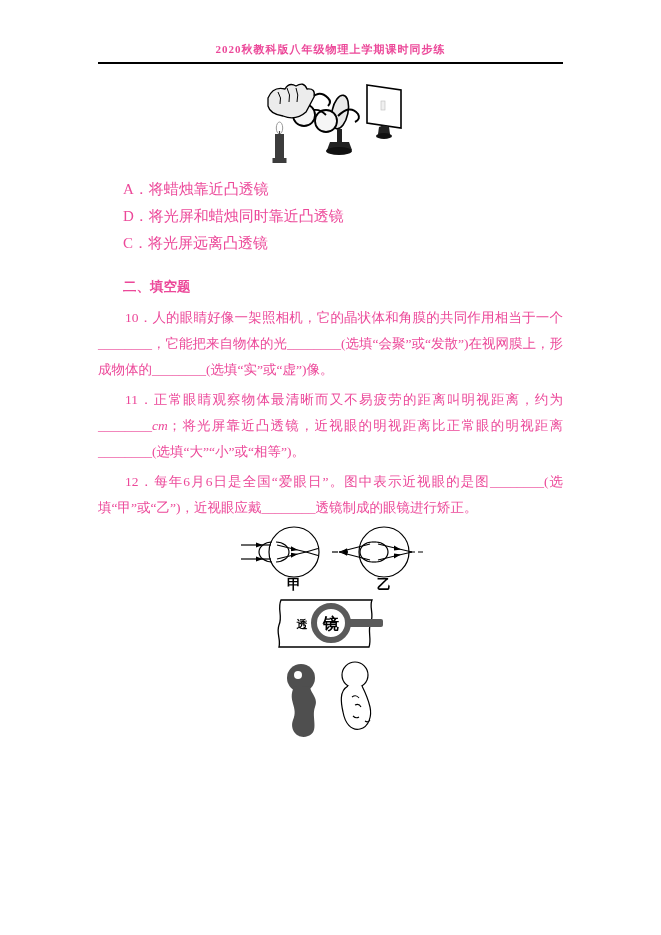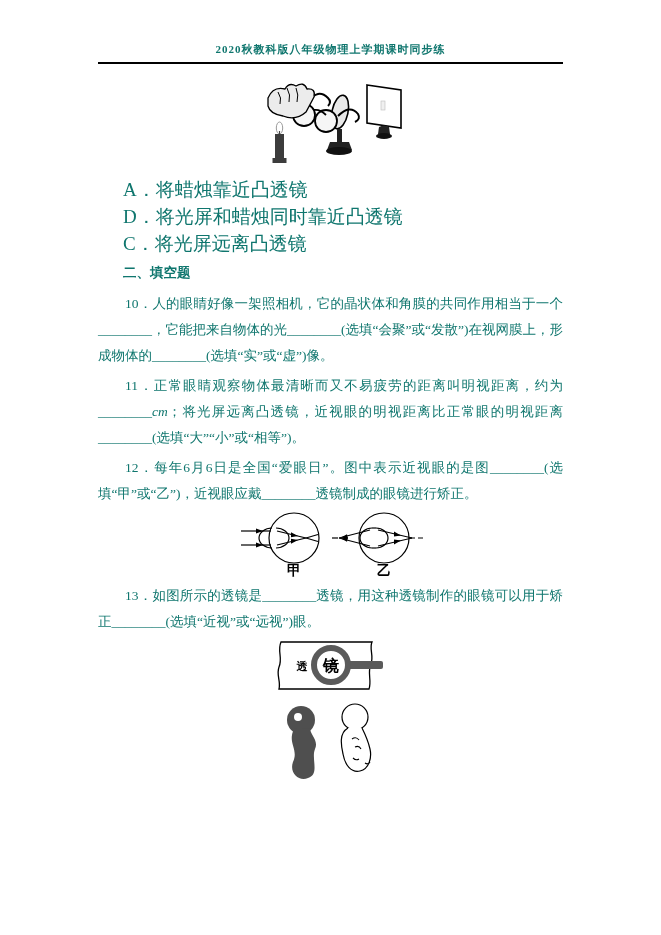--- a/index.html
+++ b/index.html
@@ -3,21 +3,21 @@
 <meta charset="utf-8">
 <style>
   * { margin: 0; padding: 0; box-sizing: border-box; }
   html, body { background: #ffffff; }
   .page {
     position: relative;
     width: 661px;
     height: 935px;
     background: #ffffff;
     font-family: "Liberation Serif", "DejaVu Serif", serif;
-    color: #0f766e;
+    color: #ec4899;
     overflow: hidden;
   }
   .header {
     position: absolute;
     top: 42px;
     left: 98px;
     width: 465px;
     text-align: center;
     font-size: 11px;
     font-weight: bold;
@@ -29,30 +29,30 @@
     position: absolute;
     top: 66px;
     left: 98px;
     width: 465px;
   }
   .figure-center { text-align: center; }
   .fig-experiment { margin-top: 12px; height: 92px; }
   .options { margin-top: 6px; }
   .option-row {
     padding-left: 25px;
-    font-size: 19px;
+    font-size: 15px;
     line-height: 27px;
     white-space: nowrap;
   }
   .section-title {
     padding-left: 25px;
     font-size: 13.5px;
     font-weight: bold;
     line-height: 28px;
-    margin-top: 2px;
+    margin-top: 16px;
   }
   .q-para {
     font-size: 13.5px;
     line-height: 26px;
     text-align: justify;
     text-indent: 27px;
     margin-top: 4px;
   }
   .fig-eyes { height: 68px; margin-top: 4px; }
   .fig-lens { height: 58px; margin-top: 2px; }
@@ -113,21 +113,21 @@
     <div class="options">
       <div class="option-row">A．将蜡烛靠近凸透镜</div>
       <div class="option-row">D．将光屏和蜡烛同时靠近凸透镜</div>
       <div class="option-row">C．将光屏远离凸透镜</div>
     </div>
 
     <div class="section-title">二、填空题</div>
 
     <p class="q-para">10．人的眼睛好像一架照相机，它的晶状体和角膜的共同作用相当于一个________，它能把来自物体的光________(选填“会聚”或“发散”)在视网膜上，形成物体的________(选填“实”或“虚”)像。</p>
 
-    <p class="q-para"><span>11．正常眼睛观察物体最清晰而又不易疲劳的距离叫明视距离，约为________</span><i>cm</i><span>；将光屏远离凸透镜，近视眼的明视距离比正常眼的明视距离________(选填“大”“小”或“相等”)。</span></p>
+    <p class="q-para"><span>11．正常眼睛观察物体最清晰而又不易疲劳的距离叫明视距离，约为________</span><i>cm</i><span>；将光屏靠近凸透镜，近视眼的明视距离比正常眼的明视距离________(选填“大”“小”或“相等”)。</span></p>
 
     <p class="q-para">12．每年6月6日是全国“爱眼日”。图中表示近视眼的是图________(选填“甲”或“乙”)，近视眼应戴________透镜制成的眼镜进行矫正。</p>
 
     <div class="figure-center fig-eyes">
       <svg width="190" height="68" viewBox="0 0 190 68">
 
         <g>
           <circle cx="58" cy="27" r="25" fill="none" stroke="#000000" stroke-width="1.2"></circle>
           <path d="M36,17 a13,10 0 0 0 0,20 M40,17 a13,10 0 0 1 0,20" fill="none" stroke="#000000" stroke-width="1.2"></path>
           <line x1="5" y1="20" x2="35" y2="20" stroke="#000000" stroke-width="1.2"></line>
@@ -156,21 +156,20 @@
           <line x1="142" y1="19" x2="176" y2="27" stroke="#000000" stroke-width="1.2"></line>
           <line x1="142" y1="35" x2="176" y2="27" stroke="#000000" stroke-width="1.2"></line>
           <polygon points="158,20.5 165,24.4 158,25.5" fill="#000000"></polygon>
           <polygon points="158,33.5 165,29.6 158,28.5" fill="#000000"></polygon>
           <line x1="174" y1="27" x2="187" y2="27" stroke="#000000" stroke-width="1.2" stroke-dasharray="5,3"></line>
           <text x="148" y="64" font-size="14" font-weight="bold" text-anchor="middle">乙</text>
         </g>
       </svg>
     </div>
 
-    <p class="q-para">13．如图所示的透镜是________透镜，用这种透镜制作的眼镜可以用于矫正________(选填“近视”或“远视”)眼。</p>
 
     <div class="figure-center fig-lens">
       <svg width="122" height="58" viewBox="0 0 122 58">
         <g>
           <path d="M11,5 C7,14 13,21 9,30 C6,38 11,44 9,52 L99,52 C102,43 97,36 101,27 C104,18 99,12 102,5 Z" fill="#ffffff" stroke="#000000" stroke-width="1.3"></path>
         </g>
         <text x="32" y="33" font-size="11" font-weight="bold" text-anchor="middle">透</text>
         <g>
           <rect x="77" y="24" width="36" height="8" rx="2" fill="#5a5a5a"></rect>
           <circle cx="61" cy="28" r="17" fill="#ffffff" stroke="#5a5a5a" stroke-width="6"></circle>

